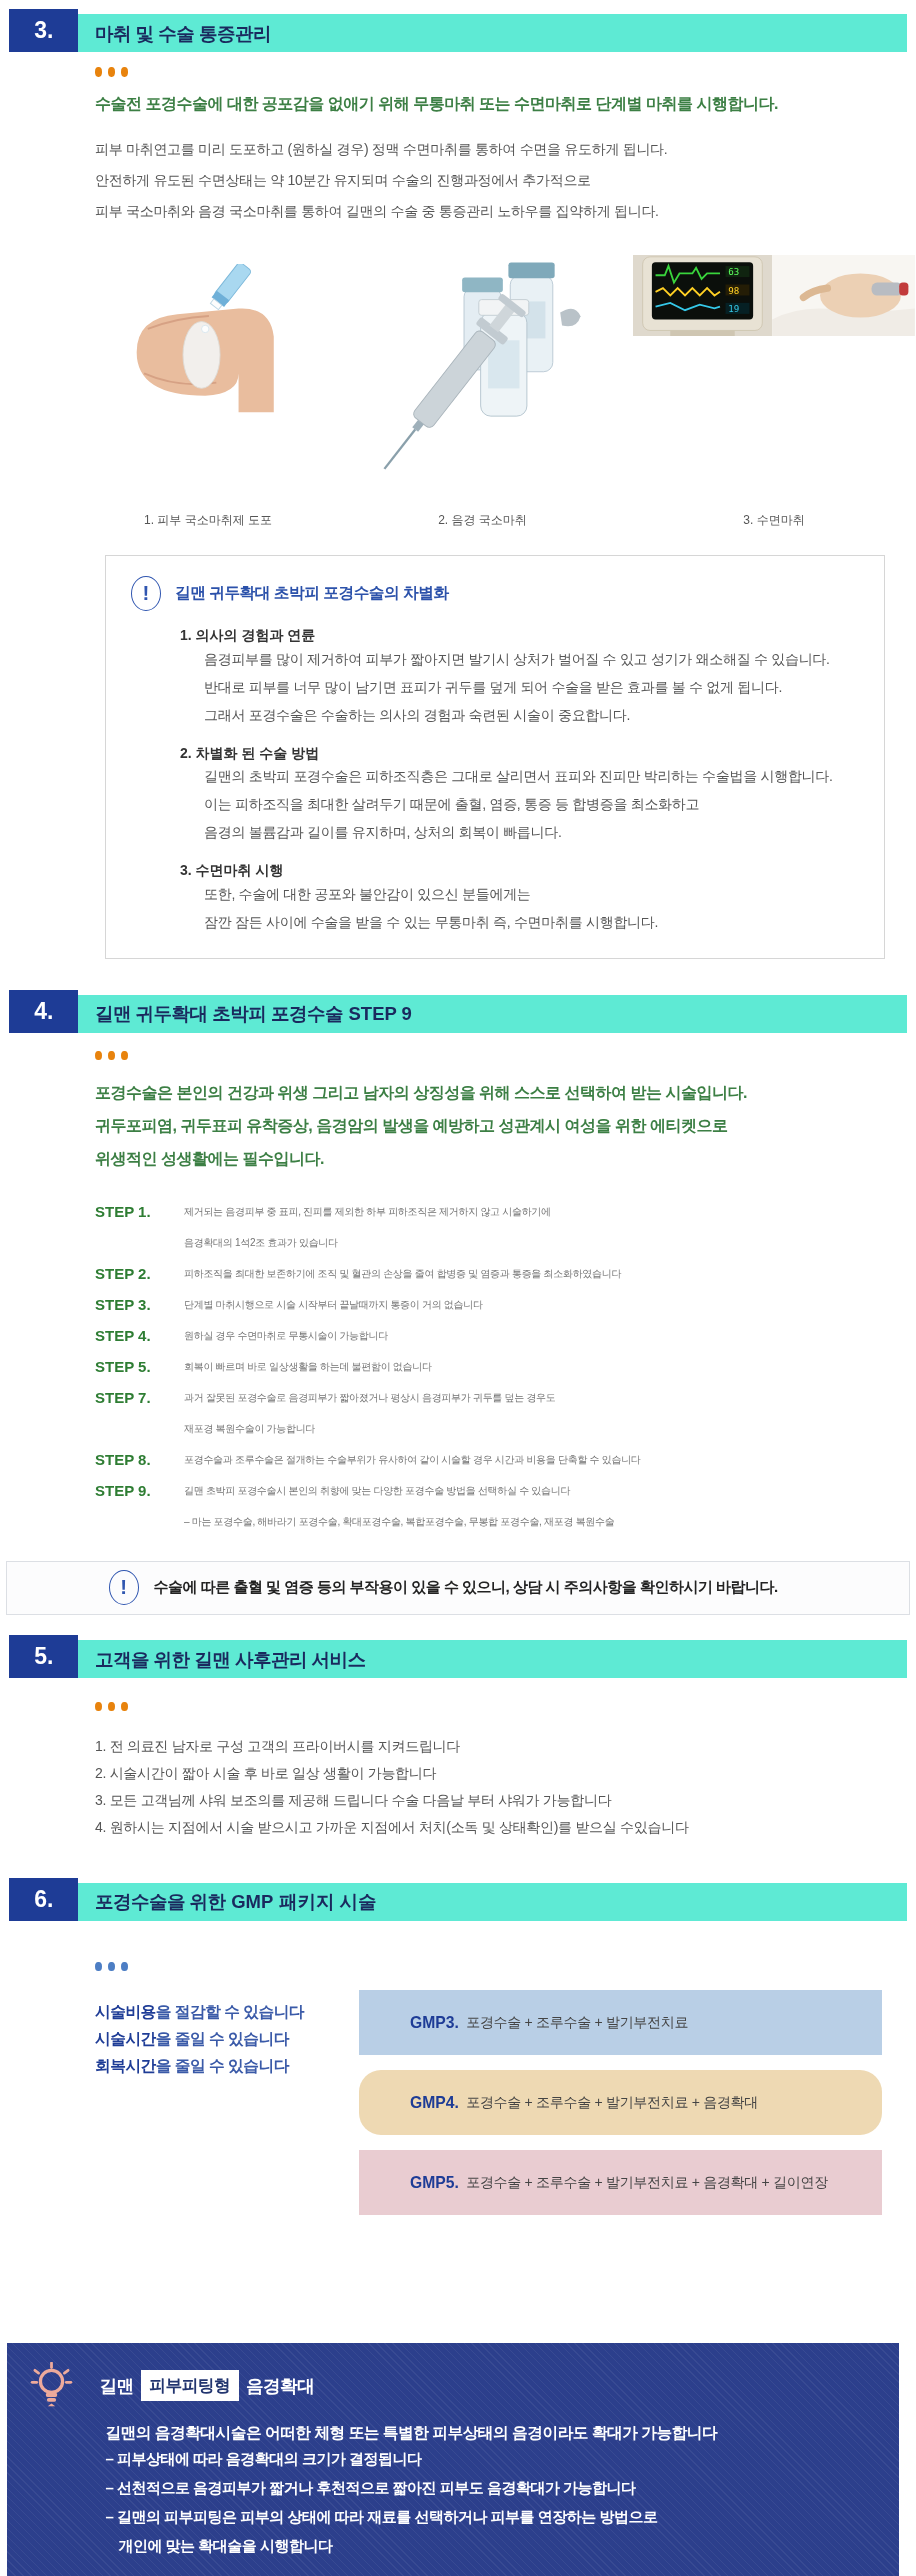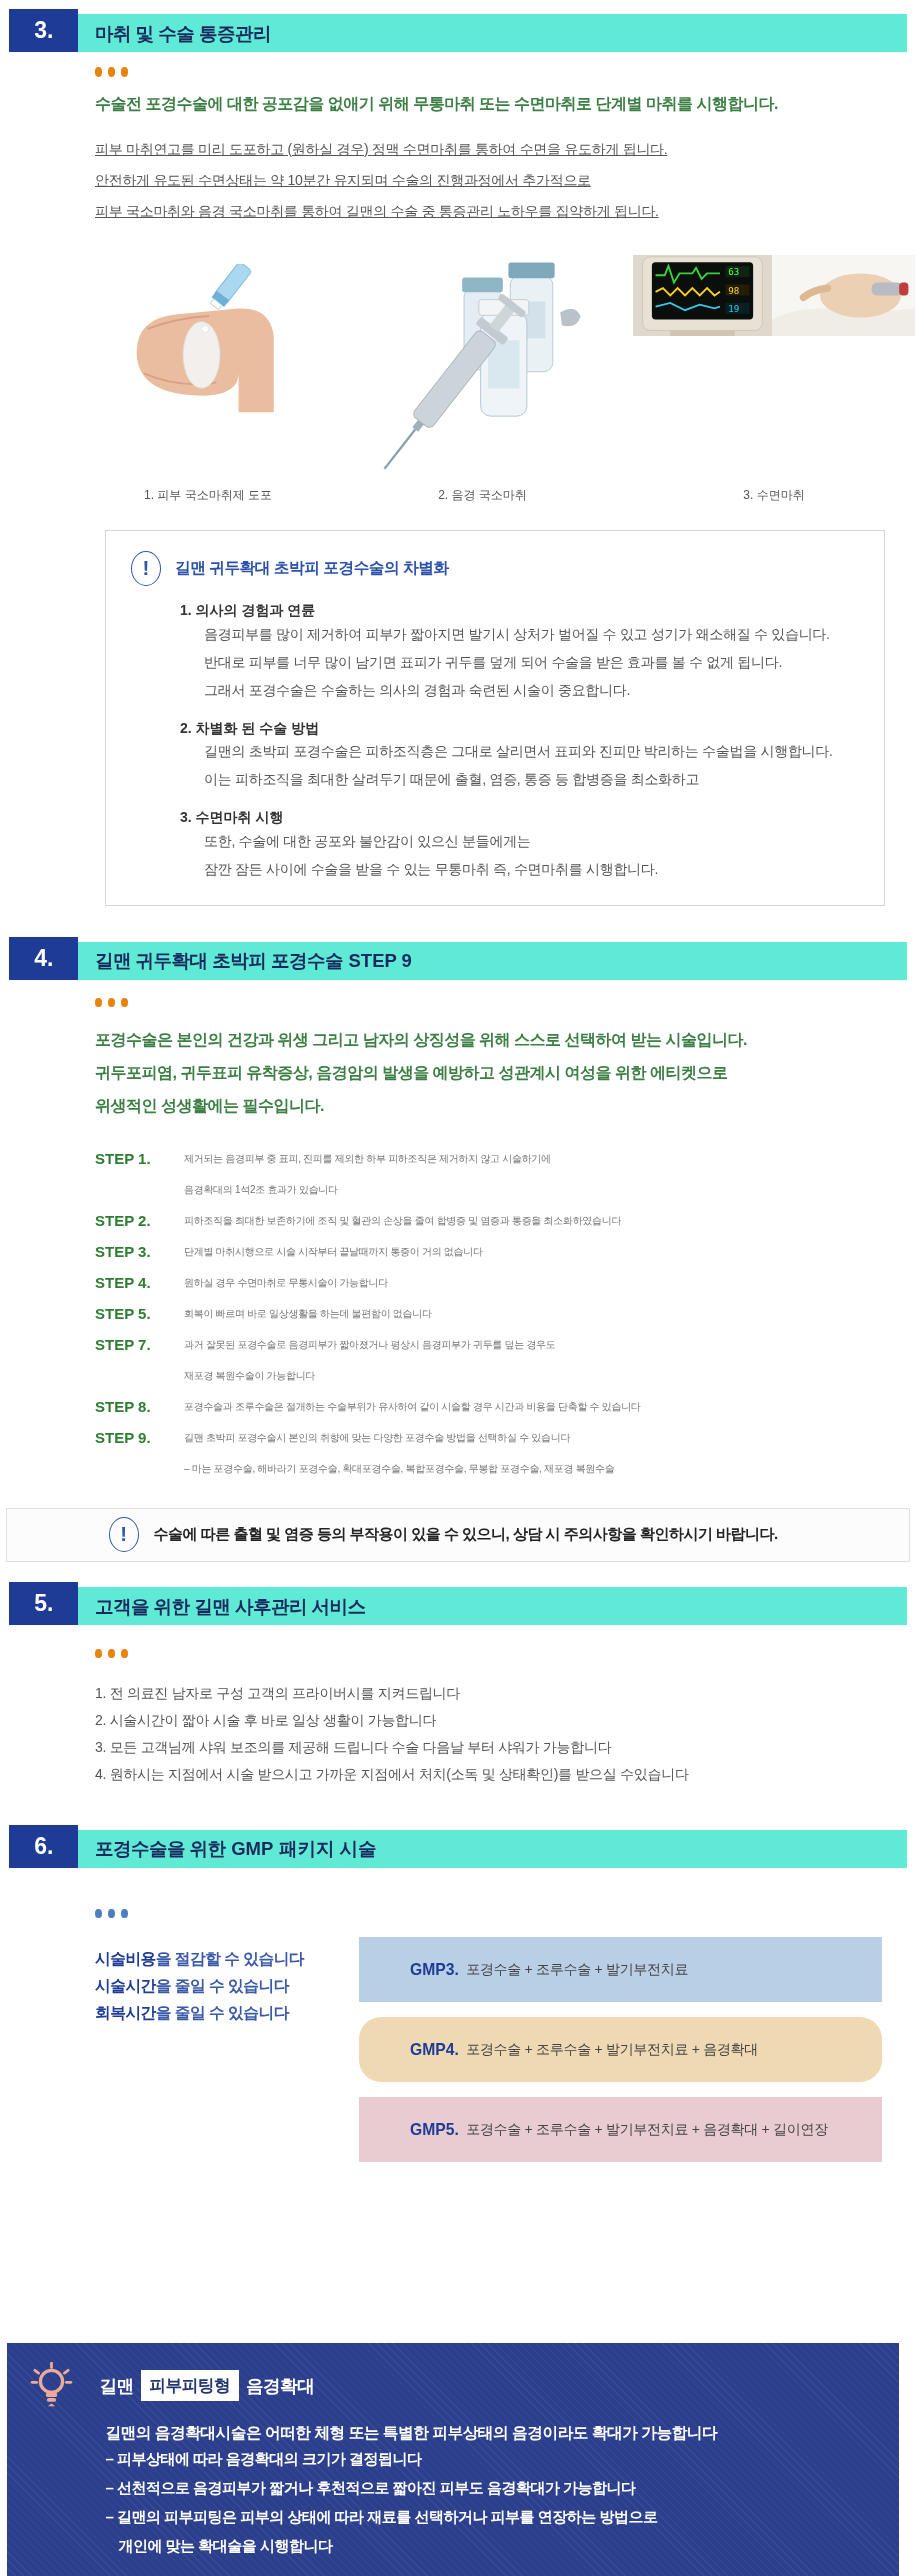--- a/index.html
+++ b/index.html
@@ -16,33 +16,33 @@
   .mt10{margin-top:9.3px}.mt34{margin-top:31px}.mt22{margin-top:20.4px}.mt40{margin-top:37px}
 
   
   .dots{margin:15px 0 0 95px;height:10.2px;display:flex;gap:6.5px;}
   .dots i{width:6.5px;height:9.3px;border-radius:50%;background:#e8830d;display:block;}
   .dots.blue i{background:#4d7ec4;}
 
   
   .headline{margin:16.7px 111px 0 95px;font-size:16px;font-weight:bold;color:#3c7f44;letter-spacing:-0.5px;}
   .paras{margin:18.5px 0 0 95px;}
-  .paras div{font-size:14px;line-height:31px;color:#555;letter-spacing:-0.3px;text-decoration:underline;}
+  .paras div{font-size:14px;line-height:31px;color:#555;letter-spacing:-0.3px;}
 
   
   .figs{display:flex;margin-top:28px;align-items:flex-start;}
   .fig{background:#fff;}
   .fig1{width:176px;height:167px;margin-left:120px;margin-top:9.3px;}
   .fig2{width:259px;height:227px;margin-left:57px;}
   .fig3{width:282px;height:222px;margin-left:21px;display:flex;}
   .fig3 .photo-top{height:141px;position:relative;overflow:hidden;background:linear-gradient(#f7f5f3,#eae6e1);}
   .fig3 .photo-bottom{height:81px;display:flex;}
   .monitor-pane{width:139px;background:#dfd9cd;position:relative;}
   .hand-pane{flex:1;background:#f8f6f2;position:relative;}
-  .caps{display:flex;margin-top:5px;}
+  .caps{display:flex;margin-top:30px;}
   .cap{font-size:12px;color:#555;text-align:center;}
   .cap1{width:176px;margin-left:120px;}
   .cap2{width:259px;margin-left:57px;}
   .cap3{width:282px;margin-left:21px;}
 
   
   .info-box{margin:26px 0 0 105px;width:780px;border:0.9px solid #d6d6d6;background:#fff;
             padding:20.4px 0 22px 0;box-sizing:border-box;}
   .ib-title-row{display:flex;align-items:center;gap:14px;margin-left:25px;height:35px;}
   .excl{width:28px;height:33px;border:1.9px solid #3056b0;border-radius:50%;color:#3056b0;
@@ -225,20 +225,21 @@
             <div>그래서 포경수술은 수술하는 의사의 경험과 숙련된 시술이 중요합니다.</div>
           </div>
         </div>
 
         <div class="ib-item">
           <div class="ib-heading">2. 차별화 된 수술 방법</div>
           <div class="ib-lines">
 
           <div>길맨의 초박피 포경수술은 피하조직층은 그대로 살리면서 표피와 진피만 박리하는 수술법을 시행합니다.</div>
             <div>이는 피하조직을 최대한 살려두기 때문에 출혈, 염증, 통증 등 합병증을 최소화하고</div>
+            <div>음경의 볼륨감과 길이를 유지하며, 상처의 회복이 빠릅니다.</div>
           </div>
         </div>
 
         <div class="ib-item">
           <div class="ib-heading">3. 수면마취 시행</div>
           <div class="ib-lines">
 
           <div>또한, 수술에 대한 공포와 불안감이 있으신 분들에게는</div>
             <div>잠깐 잠든 사이에 수술을 받을 수 있는 무통마취 즉, 수면마취를 시행합니다.</div>
           </div>

